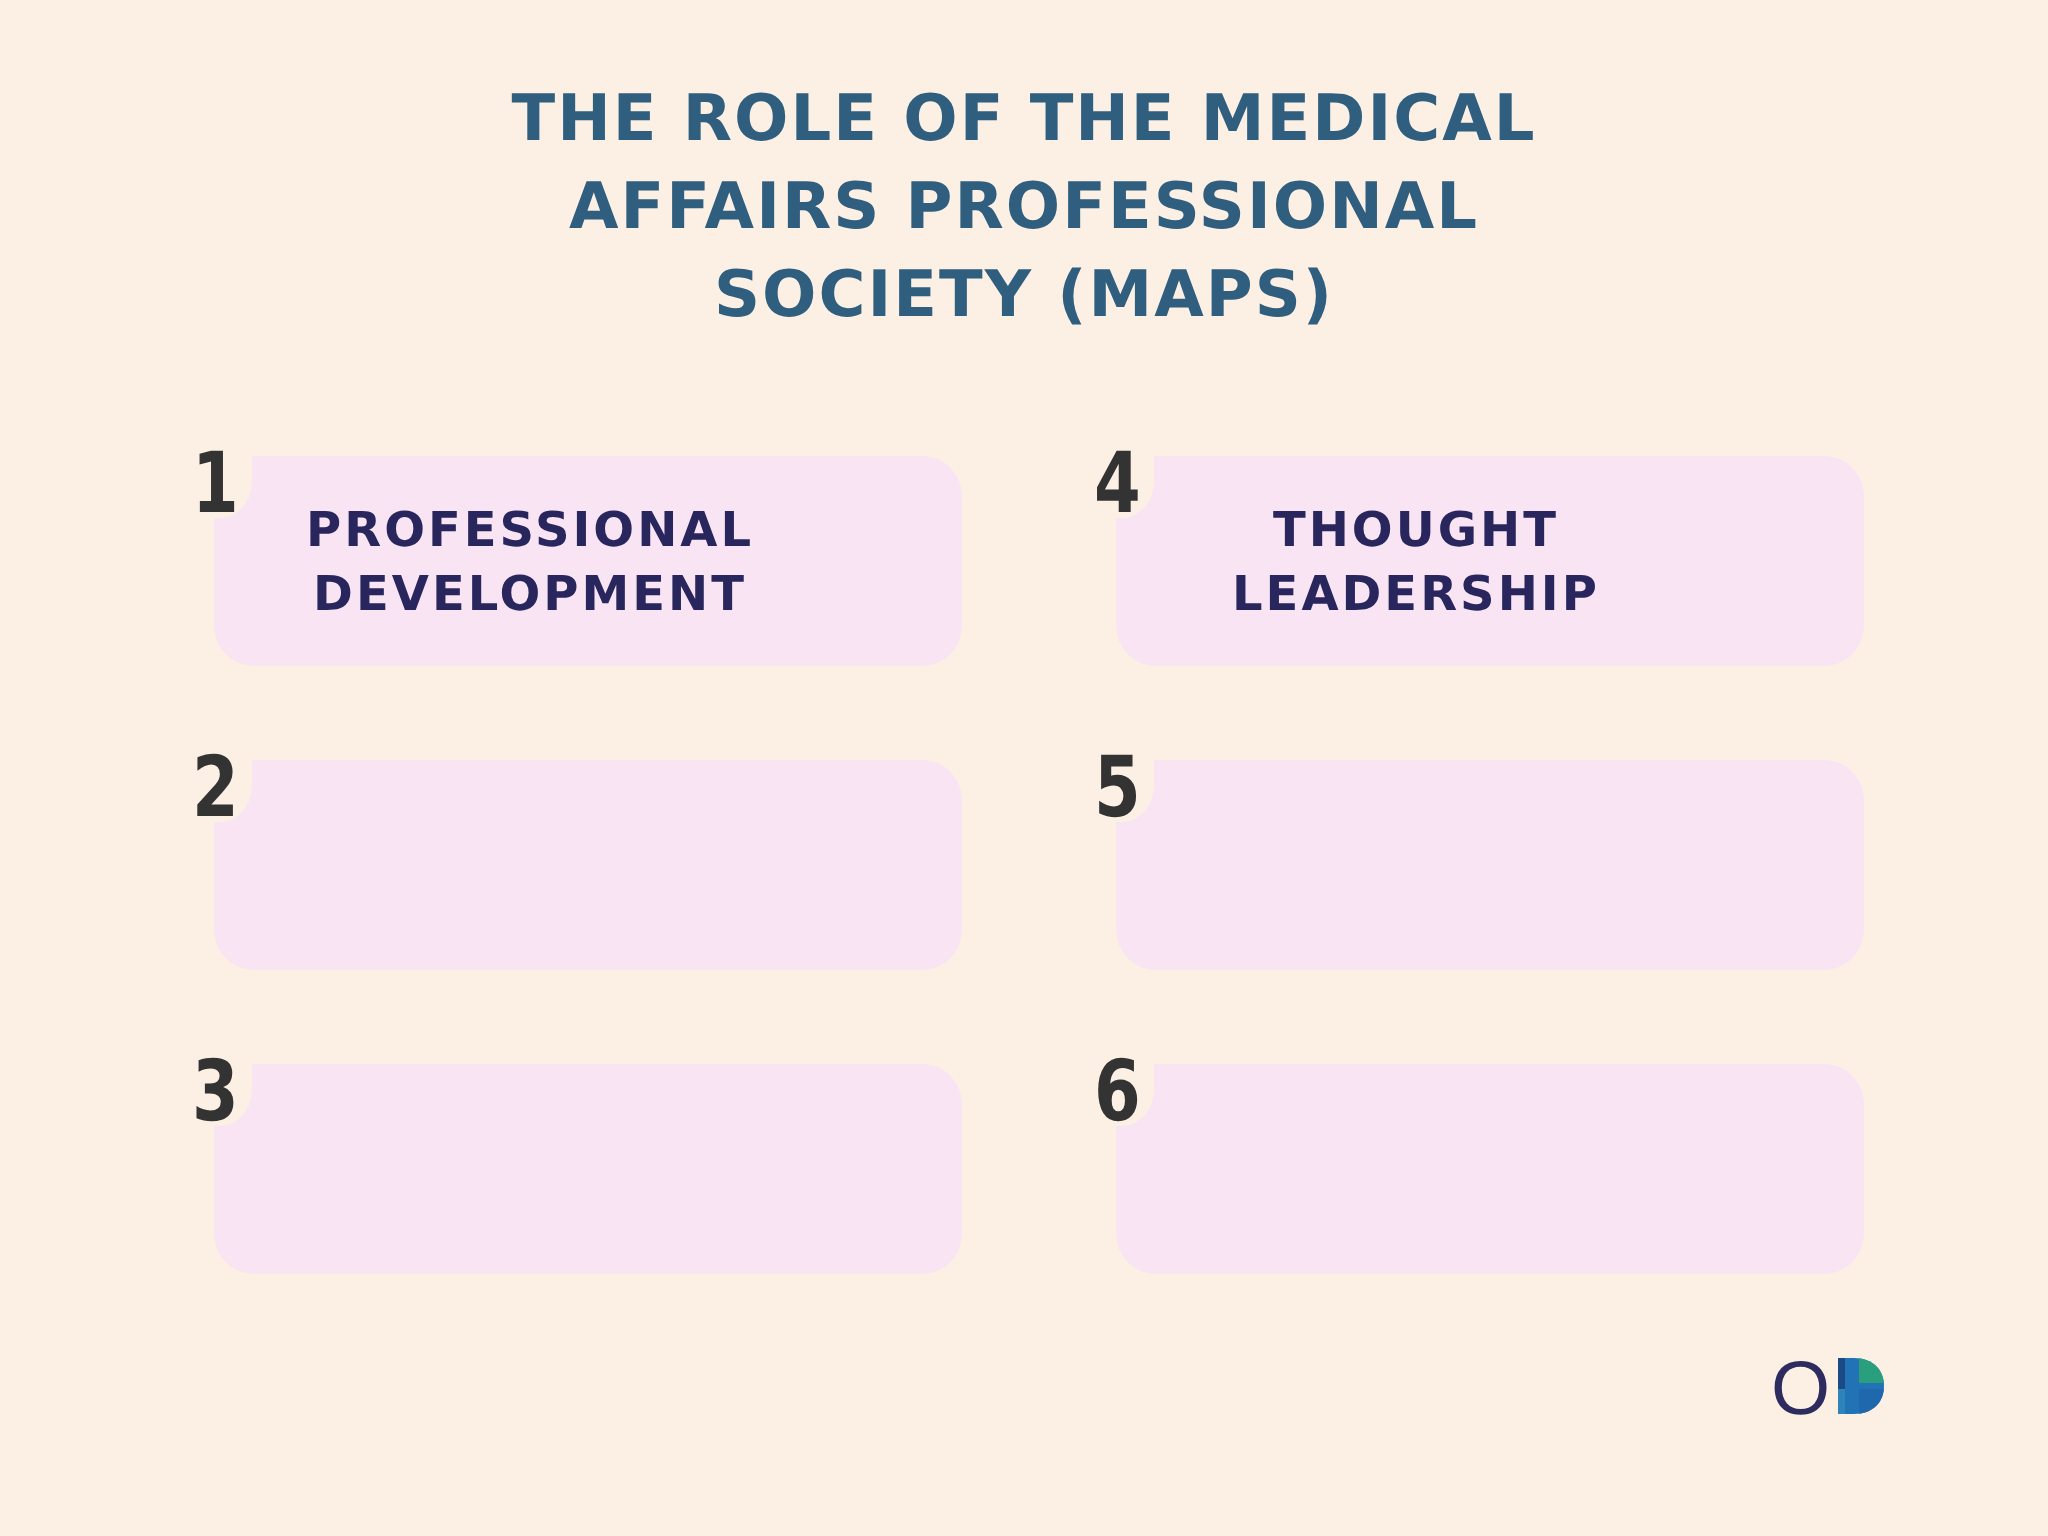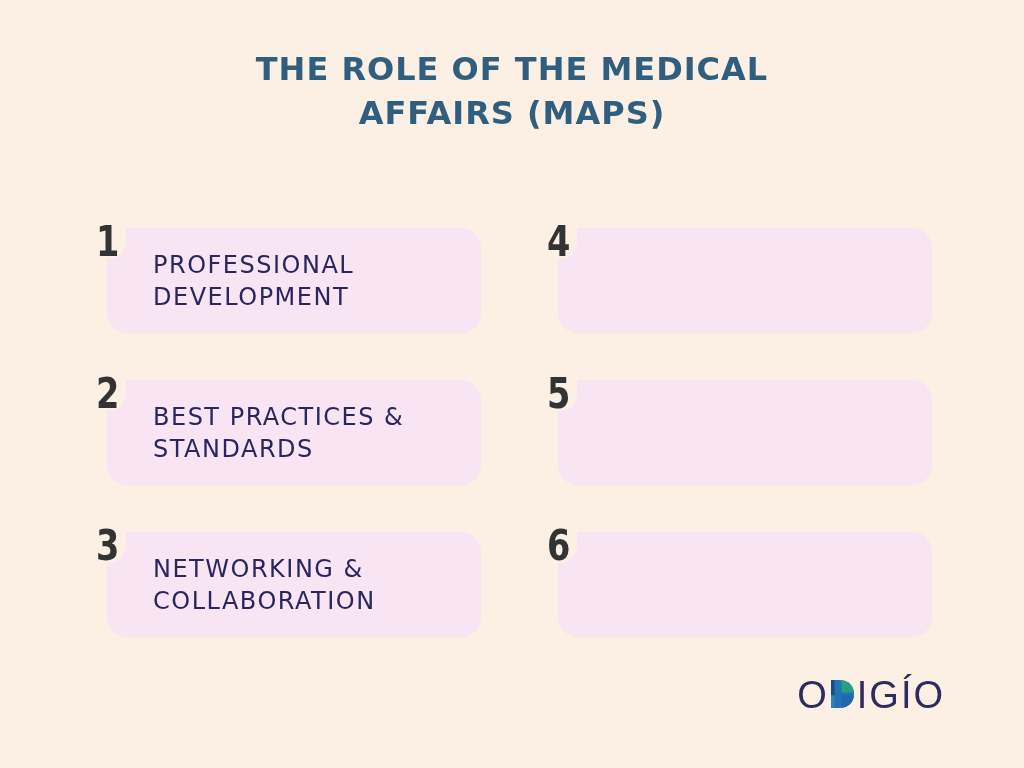--- a/index.html
+++ b/index.html
@@ -3,21 +3,21 @@
 <meta charset="utf-8">
 <style>
   * { margin:0; padding:0; box-sizing:border-box; }
   html,body { width:1024px; height:768px; }
   .canvas {
     position:relative; width:1024px; height:768px;
     background:#FCF0E5; overflow:hidden;
     font-family:"DejaVu Sans", sans-serif;
   }
   .title {
-    position:absolute; top:47px; left:0; width:100%;
+    position:absolute; top:37px; left:0; width:100%;
     text-align:center; color:#2F5E7E;
     font-size:32px; font-weight:bold; letter-spacing:1px; line-height:44px;
   }
   .card {
     position:absolute; width:374px; height:105px;
     background:#F8E4F2; border-radius:20px;
     display:flex; align-items:center;
   }
   
   .card::before {
@@ -30,63 +30,63 @@
   .c3 { left:107px; top:532px; }
   .c4 { left:558px; top:228px; }
   .c5 { left:558px; top:380px; }
   .c6 { left:558px; top:532px; }
   .num {
     position:absolute; top:-7px; left:-11px;
     font-size:42px; line-height:1; font-weight:bold; color:#333333;
     transform:scaleX(0.8); transform-origin:left top;
   }
   .label {
-    padding-left:46px; font-size:24px; font-weight:normal;
+    padding-left:46px; font-size:24px; font-weight:bold;
     color:#29265E; letter-spacing:1.5px; line-height:32px;
     white-space:pre-line;
+    text-align:center;
   }
   .card.right .label { padding-left:58px; }
   .logo {
     position:absolute; top:676px; right:79px;
     display:flex; align-items:baseline;
     color:#2E2C5E; font-family:"Liberation Sans", sans-serif;
     font-size:38px; font-weight:400; letter-spacing:2px; line-height:1;
   }
   .dblock { margin:0 3px 0 2px; }
 </style>
 </head>
 <body>
 
 <div class="canvas">
 
   <div class="title">
     <div>THE ROLE OF THE MEDICAL</div>
-    <div>AFFAIRS (MAPS)</div>
+    <div>AFFAIRS PROFESSIONAL</div>
+    <div>SOCIETY (MAPS)</div>
   </div>
 
   <div class="card c1">
     <div class="num">1</div>
     <div class="label">PROFESSIONAL
 DEVELOPMENT</div>
   </div>
 
   <div class="card c2">
     <div class="num">2</div>
-    <div class="label">BEST PRACTICES &amp;
-STANDARDS</div>
   </div>
 
   <div class="card c3">
     <div class="num">3</div>
-    <div class="label">NETWORKING &amp;
-COLLABORATION</div>
   </div>
 
   <div class="card c4 right">
     <div class="num">4</div>
+    <div class="label">THOUGHT
+LEADERSHIP</div>
   </div>
 
   <div class="card c5 right">
     <div class="num">5</div>
   </div>
 
   <div class="card c6 right">
     <div class="num">6</div>
   </div>
 
@@ -99,16 +99,15 @@
         </clipPath>
       </defs>
       <g clip-path="url(#dclip)">
         <rect x="0" y="0" width="23" height="28" fill="#2173B6"></rect>
         <rect x="0" y="0" width="3.5" height="15.5" fill="#1B4A86"></rect>
         <rect x="0" y="15.5" width="3.5" height="12.5" fill="#2E84B9"></rect>
         <rect x="10.5" y="0" width="12.5" height="12.5" fill="#2A9F7D"></rect>
         <rect x="10.5" y="15.5" width="12.5" height="12.5" fill="#2068AE"></rect>
       </g>
     </svg>
-    <span>IGÍO</span>
   </div>
 
 </div>
 
 </body></html>

